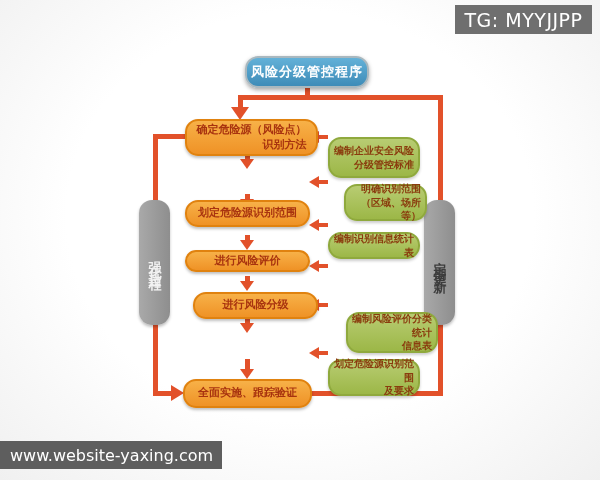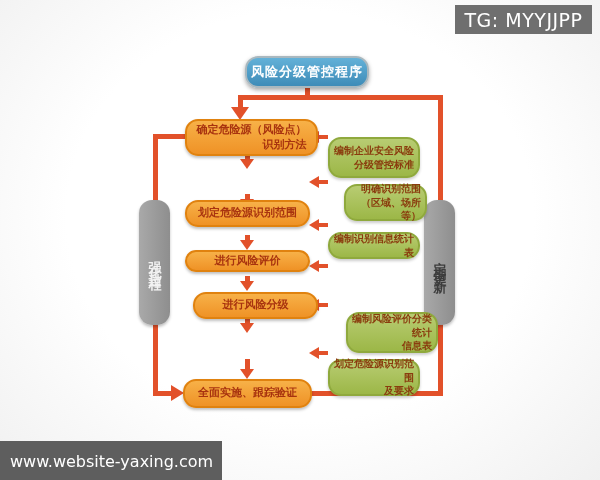--- a/index.html
+++ b/index.html
@@ -112,15 +112,15 @@
 分级管控标准</div>
   <div class="box note" style="left:344px;top:164px;width:83px;height:37px;">明确识别范围
 （区域、场所等）</div>
   <div class="box note" style="left:328px;top:212px;width:92px;height:27px;">编制识别信息统计表</div>
   <div class="box note" style="left:346px;top:292px;width:92px;height:41px;">编制风险评价分类统计
 信息表</div>
   <div class="box note" style="left:328px;top:339px;width:92px;height:37px;">划定危险源识别范围
 及要求</div>
 
   <div class="badge" style="left:455px;top:5px;width:137px;height:29px;">TG: MYYJJPP</div>
-  <div class="footer-bar" style="left:0px;top:441px;width:222px;height:40px;">www.website-yaxing.com</div>
+  <div class="footer-bar" style="left:0px;top:441px;width:222px;height:28px;">www.website-yaxing.com</div>
 
 </div>
 
 </body></html>

